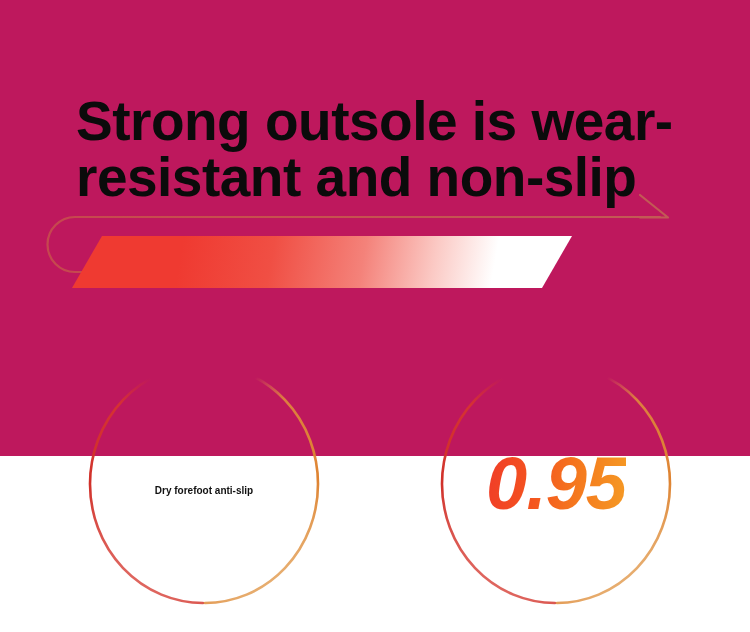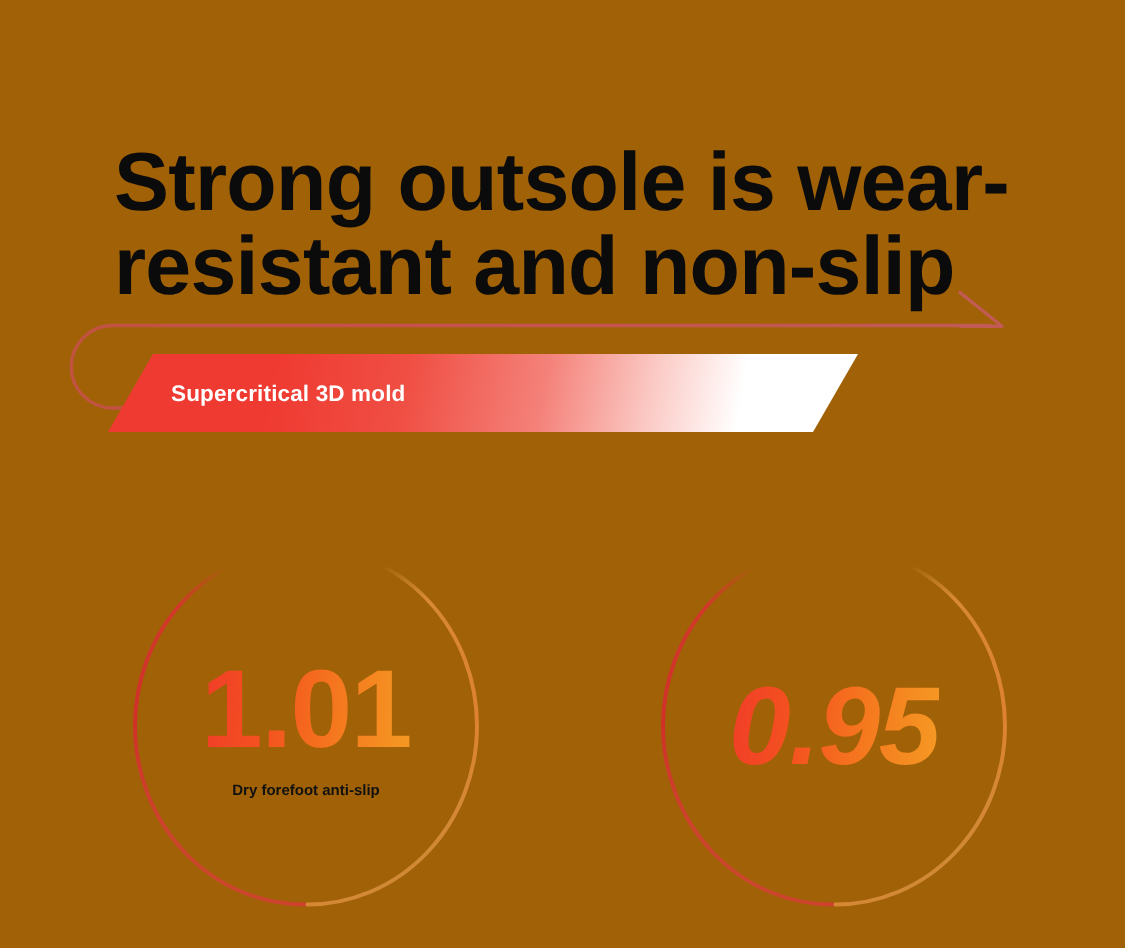--- a/index.html
+++ b/index.html
@@ -9,22 +9,22 @@
     width:750px;
     height:632px;
     background:#ffffff;
     font-family:"Liberation Sans", "DejaVu Sans", sans-serif;
     overflow:hidden;
   }
 
   #page {
     position:relative;
     width:750px;
-    height:632px;
-    background:#a16207;
+    height:456px;
+    background:#be185d;
   }
 
   
   .heading {
     position:absolute;
     left:76px;
     top:93px;
     width:640px;
     font-size:55px;
     line-height:1.02;
@@ -152,21 +152,20 @@
           <stop offset="100%" stop-color="#c25a55" stop-opacity="1"></stop>
         </linearGradient>
       </defs>
       <path d="M 95 92 L 35 92 A 18 18 0 0 1 35 37 L 620 37" fill="none" stroke="url(#swooshFade)" stroke-width="2.2" stroke-linecap="round" stroke-linejoin="round"></path>
       <path d="M 600 15 L 628 37.5 L 600 37.5" fill="none" stroke="#c25a55" stroke-width="2.2" stroke-linecap="round" stroke-linejoin="round"></path>
     </svg>
   </div>
 
   <div class="banner-wrap">
     <div class="banner-shape"></div>
-    <div class="banner-label">Supercritical 3D mold</div>
   </div>
 
   <div class="stats">
 
     <div class="stat stat-1">
       <svg class="stat-ring" viewBox="0 0 236 248" xmlns="http://www.w3.org/2000/svg">
         <defs>
           <linearGradient id="ringL1" x1="0.35" y1="0" x2="0.05" y2="1">
             <stop offset="0%" stop-color="#d8342e" stop-opacity="0"></stop>
             <stop offset="18%" stop-color="#d8342e" stop-opacity="0.9"></stop>
@@ -179,21 +178,20 @@
             <stop offset="16%" stop-color="#e2903a" stop-opacity="0.85"></stop>
             <stop offset="55%" stop-color="#de8230" stop-opacity="1"></stop>
             <stop offset="88%" stop-color="#e09a4a" stop-opacity="0.7"></stop>
             <stop offset="100%" stop-color="#e8b877" stop-opacity="0"></stop>
           </linearGradient>
         </defs>
         <path d="M 117 5 A 113 119 0 0 0 117 243" fill="none" stroke="url(#ringL1)" stroke-width="2.6" stroke-linecap="round"></path>
         <path d="M 119 5 A 113 119 0 0 1 119 243" fill="none" stroke="url(#ringR1)" stroke-width="2.6" stroke-linecap="round"></path>
       </svg>
       <div class="stat-inner">
-        <div class="stat-value">1.01</div>
         <div class="stat-label">Dry forefoot anti-slip</div>
       </div>
     </div>
 
     <div class="stat stat-2">
       <svg class="stat-ring" viewBox="0 0 236 248" xmlns="http://www.w3.org/2000/svg">
         <defs>
           <linearGradient id="ringL2" x1="0.35" y1="0" x2="0.05" y2="1">
             <stop offset="0%" stop-color="#d8342e" stop-opacity="0"></stop>
             <stop offset="18%" stop-color="#d8342e" stop-opacity="0.9"></stop>

